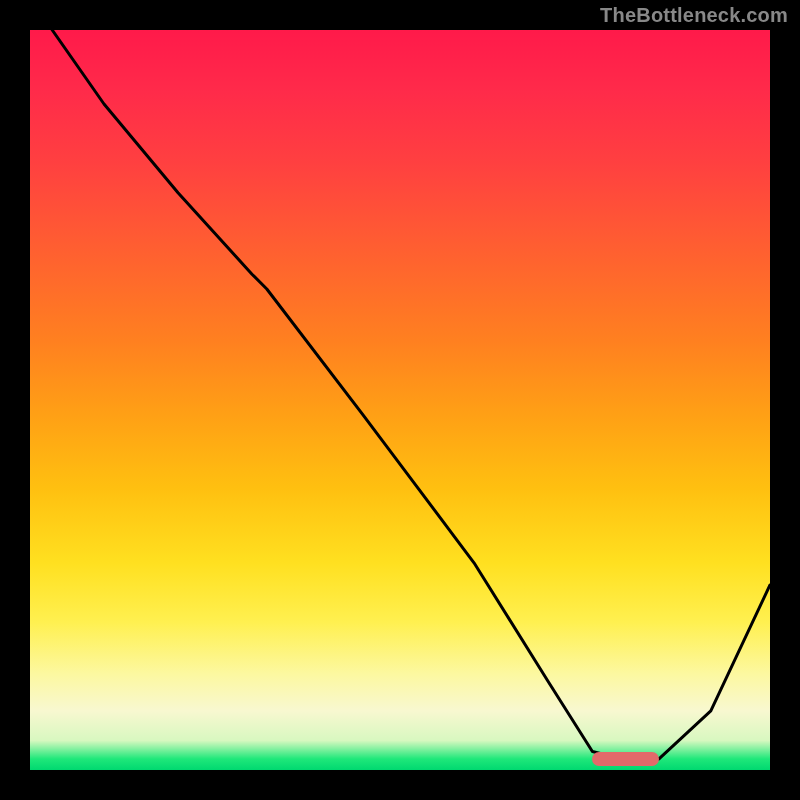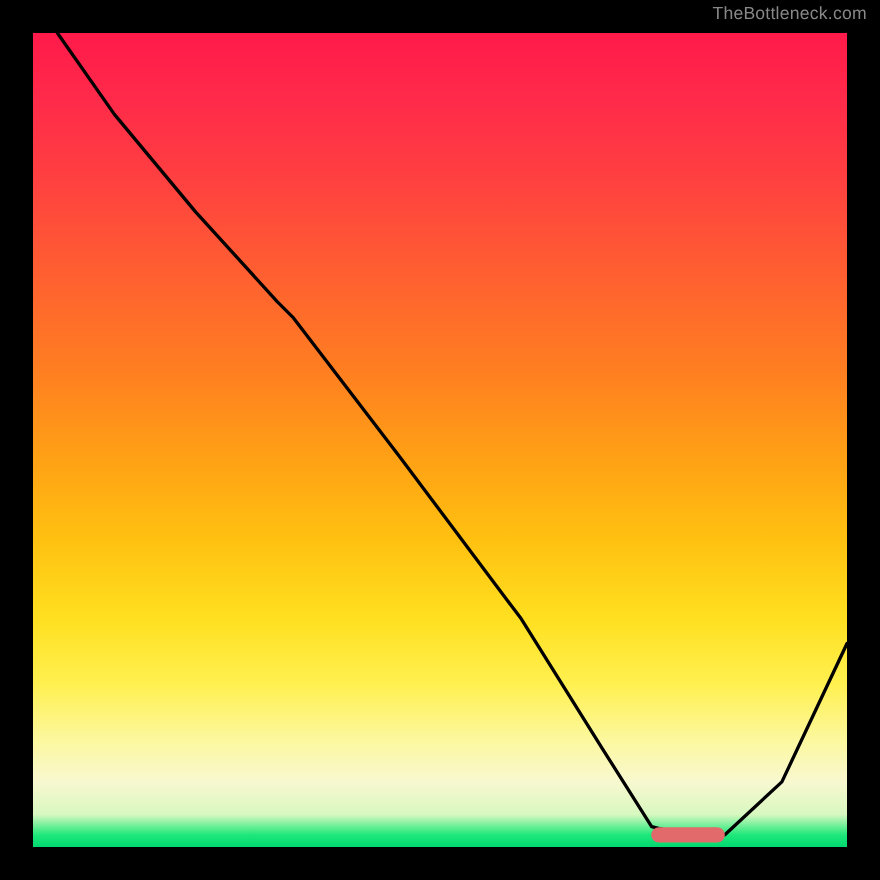--- a/index.html
+++ b/index.html
@@ -8,22 +8,22 @@
     height: 800px;
     background: #000;
     position: relative;
     font-family: Arial, Helvetica, sans-serif;
   }
   .watermark {
     position: absolute;
     top: 4px;
     right: 12px;
     color: #888;
-    font-size: 16px;
-    font-weight: 400;
+    font-size: 20px;
+    font-weight: 700;
     z-index: 20;
     letter-spacing: 0.2px;
   }
   .plot-area {
     position: absolute;
     left: 30px;
     top: 30px;
     width: 740px;
     height: 740px;
     overflow: hidden;

